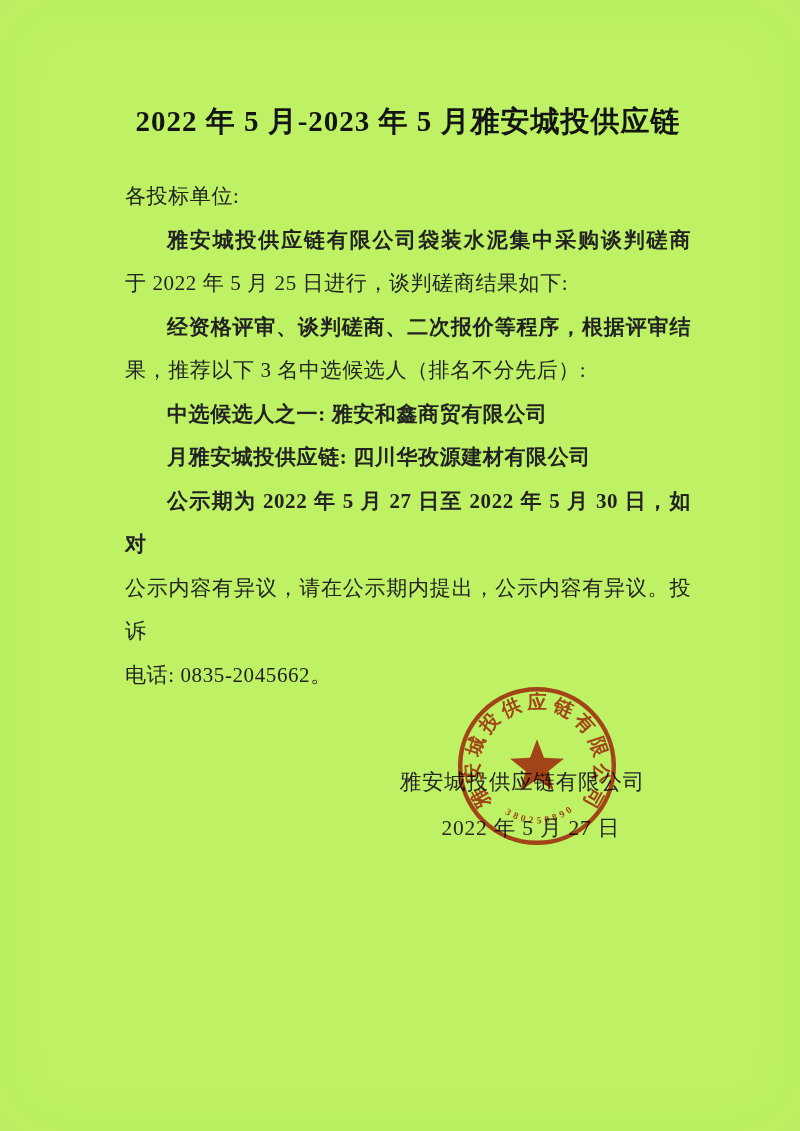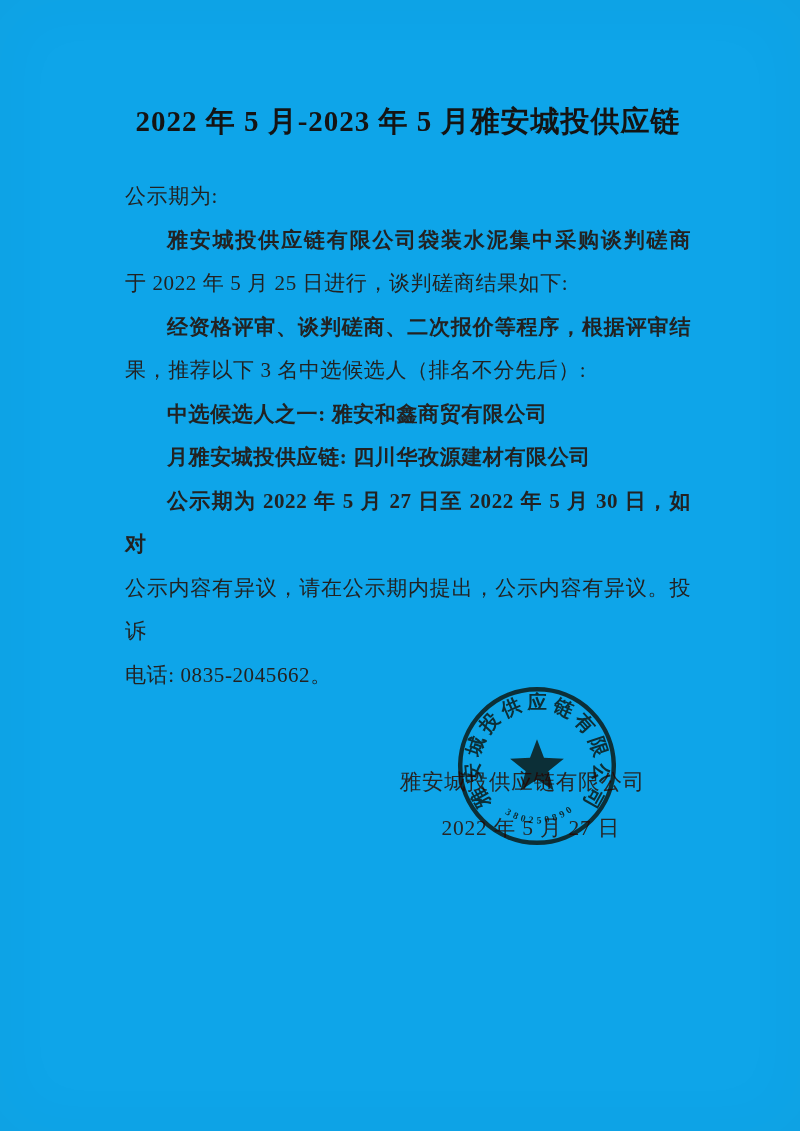--- a/index.html
+++ b/index.html
@@ -5,21 +5,21 @@
   html, body {
     margin: 0;
     padding: 0;
     background: #e8e8e6;
   }
   .page {
     position: relative;
     width: 800px;
     height: 1131px;
     margin: 0 auto;
-    background: #0ea5e9;
+    background: #bef264;
     overflow: hidden;
     box-shadow: inset 0 0 70px rgba(60,55,45,0.03);
     font-family: "Liberation Serif", "DejaVu Serif", serif;
     color: #1e1e1e;
   }
   
   .title {
     margin: 98px auto 0 125px;
     width: 566px;
     text-align: center;
@@ -82,21 +82,21 @@
 </head>
 <body>
 
 <div class="page">
 
   <h1 class="title">
     <span class="title-line">2022 年 5 月-2023 年 5 月雅安城投供应链</span>
   </h1>
 
   <div class="body-text" id="body-lines">
-      <div class="line">公示期为:</div>
+      <div class="line">各投标单位:</div>
       <div class="line indent fill">雅安城投供应链有限公司袋装水泥集中采购谈判磋商</div>
       <div class="line">于 2022 年 5 月 25 日进行，谈判磋商结果如下:</div>
       <div class="line indent fill">经资格评审、谈判磋商、二次报价等程序，根据评审结</div>
       <div class="line">果，推荐以下 3 名中选候选人（排名不分先后）:</div>
       <div class="line indent">中选候选人之一: 雅安和鑫商贸有限公司</div>
       <div class="line indent">月雅安城投供应链: 四川华孜源建材有限公司</div>
       <div class="line indent fill">公示期为 2022 年 5 月 27 日至 2022 年 5 月 30 日，如对</div>
       <div class="line fill">公示内容有异议，请在公示期内提出，公示内容有异议。投诉</div>
       <div class="line">电话: 0835-2045662。</div>
     </div>

